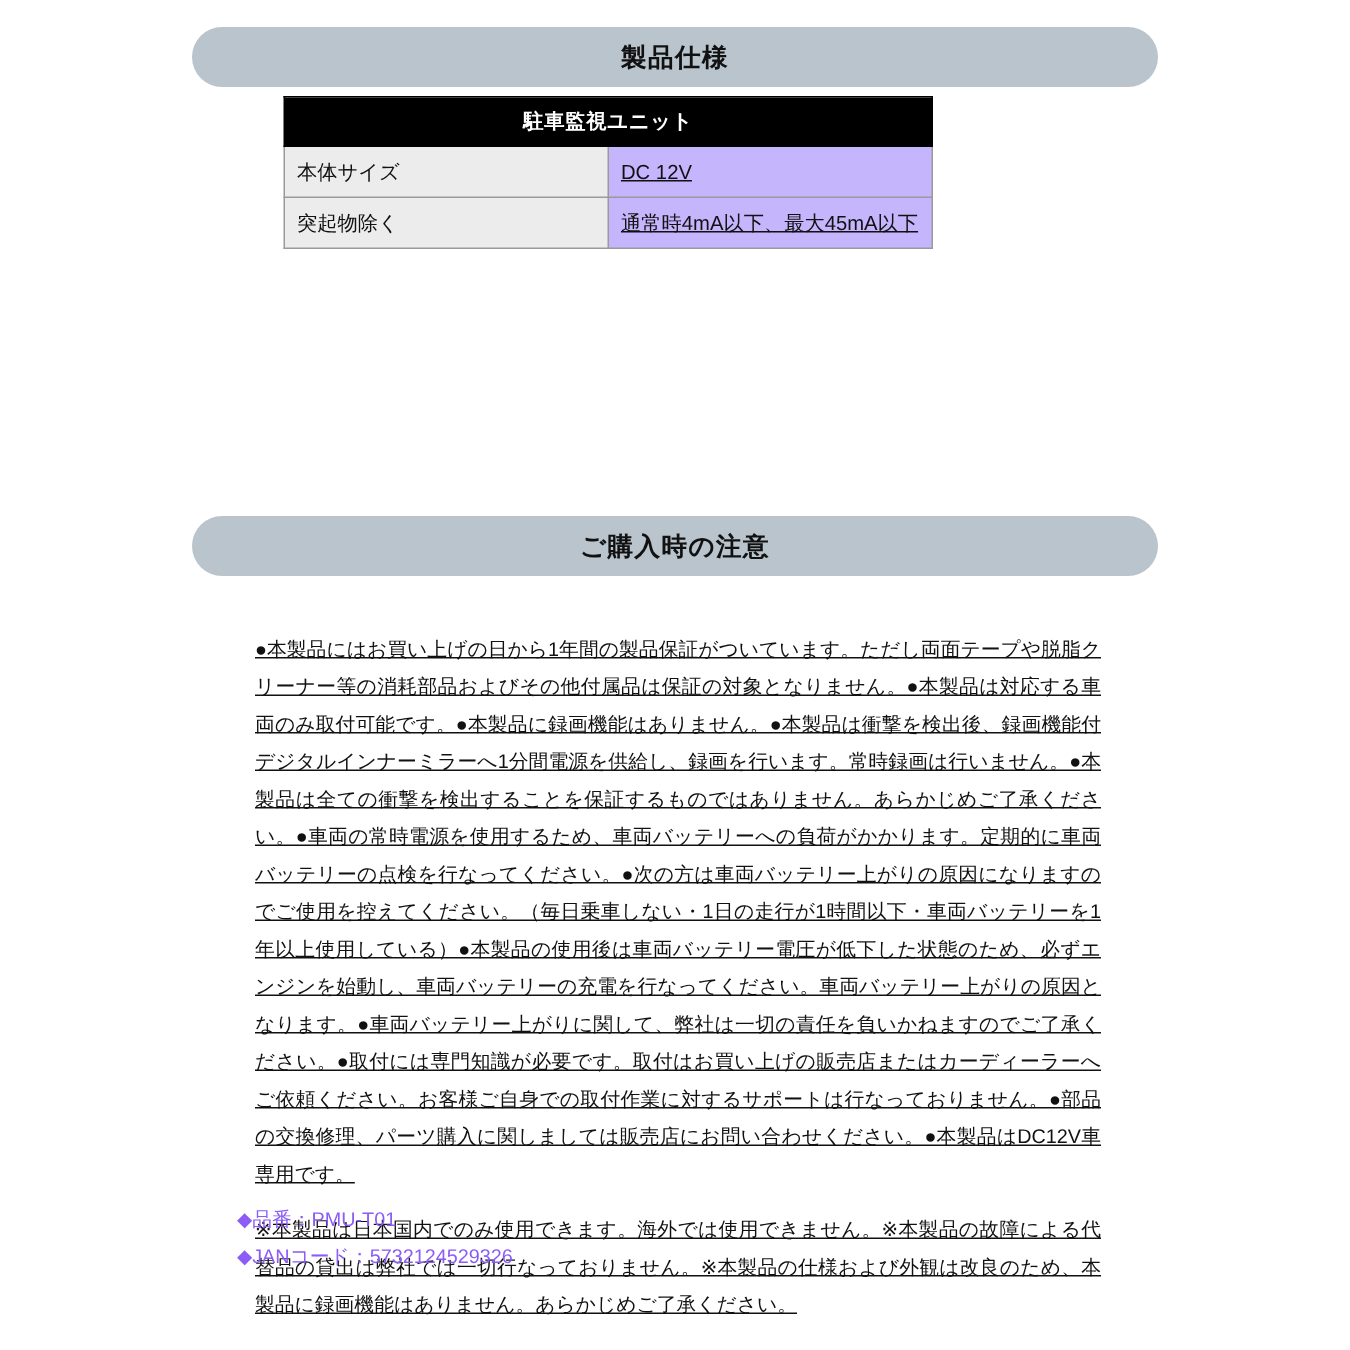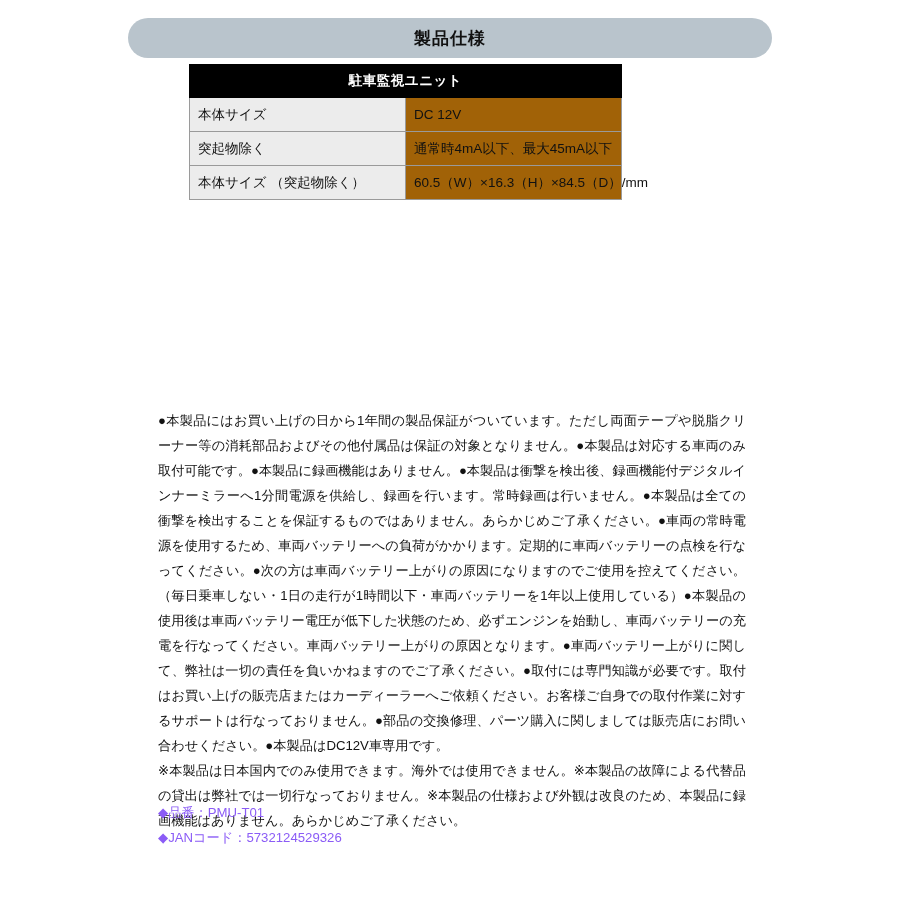--- a/index.html
+++ b/index.html
@@ -70,38 +70,40 @@
     height: 21px;
     vertical-align: middle;
     white-space: nowrap;
   }
   .spec-table td.spec-label {
     background: #ececec;
     width: 211px;
     color: #111111;
   }
   .spec-table td.spec-value {
-    background: #a16207;
+    background: #c4b5fd;
     color: #111111;
+    text-decoration: underline;
   }
 
   
   .notice-body {
     position: absolute;
     left: 158px;
     top: 408px;
     width: 588px;
     font-size: 13.2px;
     line-height: 25px;
     text-align: justify;
     color: #111111;
   }
   .notice-para {
-    margin: 0;
+    margin: 12px;
     text-align: justify;
+    text-decoration: underline;
   }
   .notice-para.indent-none { text-indent: 0; }
 
   .code-list {
     position: absolute;
     left: 158px;
     top: 800px;
     font-size: 13.2px;
     line-height: 25px;
     color: #8b5cf6;
@@ -125,27 +127,26 @@
     </thead>
     <tbody>
       <tr>
         <td class="spec-label">本体サイズ</td>
         <td class="spec-value">DC 12V</td>
       </tr>
       <tr>
         <td class="spec-label">突起物除く</td>
         <td class="spec-value">通常時4mA以下、最大45mA以下</td>
       </tr>
-      <tr>
-        <td class="spec-label">本体サイズ （突起物除く）</td>
-        <td class="spec-value">60.5（W）×16.3（H）×84.5（D）/mm</td>
-      </tr>
     </tbody>
   </table>
 
+  <div class="banner" id="banner-notice">
+    <span class="banner-title">ご購入時の注意</span>
+  </div>
 
   <div class="notice-body">
     <p class="notice-para indent-none">●本製品にはお買い上げの日から1年間の製品保証がついています。ただし両面テープや脱脂クリーナー等の消耗部品およびその他付属品は保証の対象となりません。●本製品は対応する車両のみ取付可能です。●本製品に録画機能はありません。●本製品は衝撃を検出後、録画機能付デジタルインナーミラーへ1分間電源を供給し、録画を行います。常時録画は行いません。●本製品は全ての衝撃を検出することを保証するものではありません。あらかじめご了承ください。●車両の常時電源を使用するため、車両バッテリーへの負荷がかかります。定期的に車両バッテリーの点検を行なってください。●次の方は車両バッテリー上がりの原因になりますのでご使用を控えてください。（毎日乗車しない・1日の走行が1時間以下・車両バッテリーを1年以上使用している）●本製品の使用後は車両バッテリー電圧が低下した状態のため、必ずエンジンを始動し、車両バッテリーの充電を行なってください。車両バッテリー上がりの原因となります。●車両バッテリー上がりに関して、弊社は一切の責任を負いかねますのでご了承ください。●取付には専門知識が必要です。取付はお買い上げの販売店またはカーディーラーへご依頼ください。お客様ご自身での取付作業に対するサポートは行なっておりません。●部品の交換修理、パーツ購入に関しましては販売店にお問い合わせください。●本製品はDC12V車専用です。</p>
     <p class="notice-para indent-none">※本製品は日本国内でのみ使用できます。海外では使用できません。※本製品の故障による代替品の貸出は弊社では一切行なっておりません。※本製品の仕様および外観は改良のため、本製品に録画機能はありません。あらかじめご了承ください。</p>
   </div>
 
   <div class="code-list">
     <div class="code-line">◆品番：PMU-T01</div>
     <div class="code-line">◆JANコード：5732124529326</div>
   </div>

